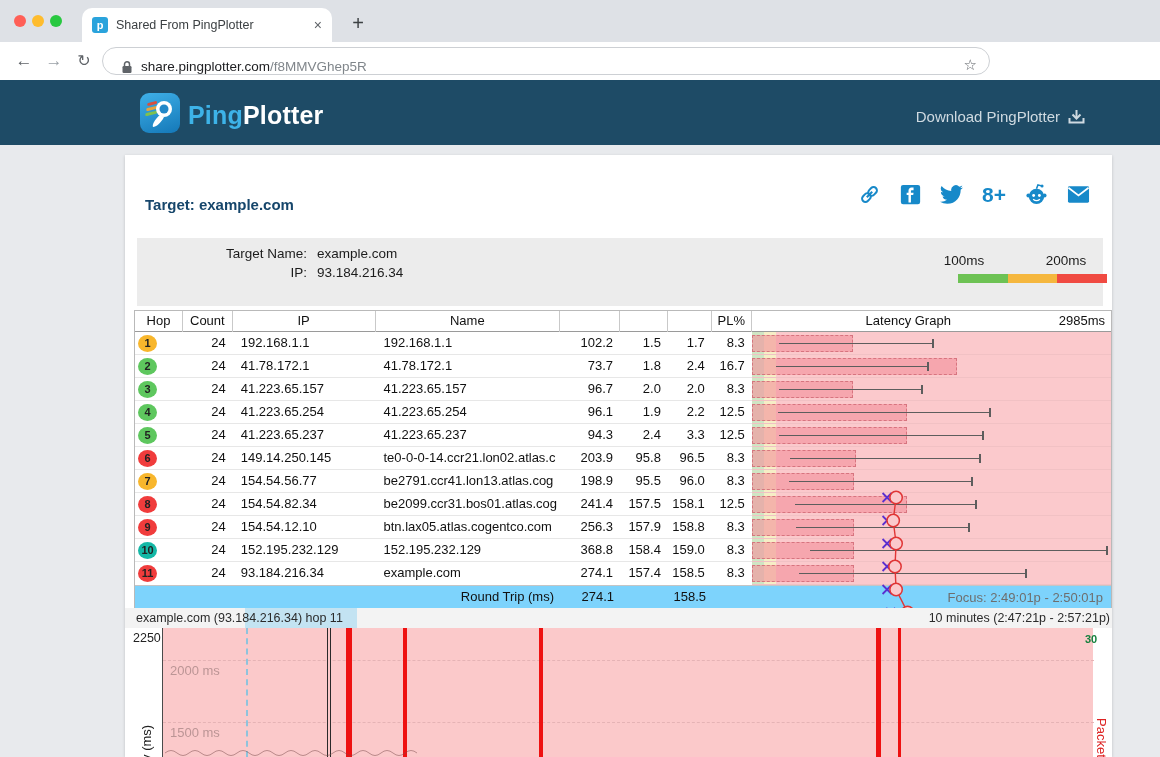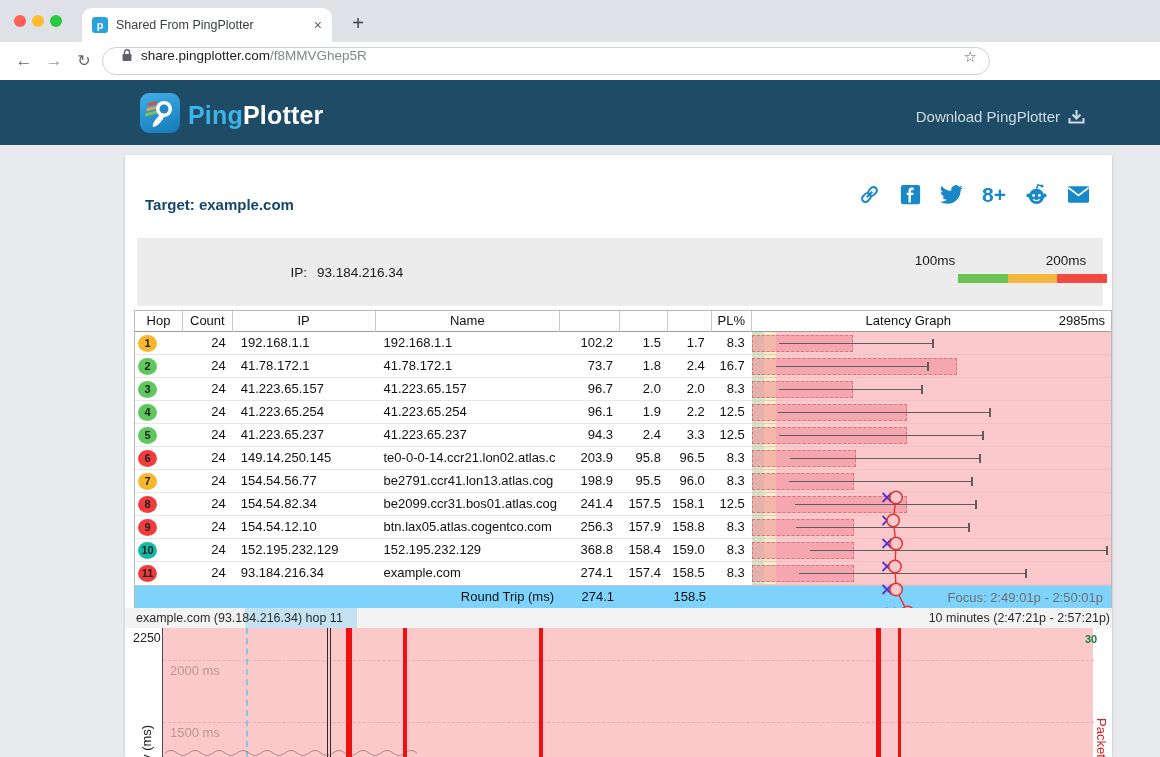--- a/index.html
+++ b/index.html
@@ -16,21 +16,21 @@
   .tab { position:absolute; left:82px; top:8px; width:250px; height:34px; background:#fff; border-radius:10px 10px 0 0; display:flex; align-items:center; padding:0 10px; }
   .favicon { width:16px; height:16px; border-radius:3px; background:#2aa3dc; color:#fff; font-size:11px; font-weight:bold; display:flex; align-items:center; justify-content:center; flex:0 0 16px; }
   .tab-title { font-size:12.5px; color:#3c4043; margin-left:8px; white-space:nowrap; overflow:hidden; flex:1; }
   .tab-close { font-size:14px; color:#5f6368; margin-left:8px; }
   .newtab { position:absolute; left:344px; top:9px; font-size:20px; color:#3c4043; width:28px; height:28px; text-align:center; line-height:28px; }
   .toolbar { position:absolute; left:0; top:42px; width:1160px; height:38px; background:#fff; }
   .navbtn { position:absolute; top:7px; font-size:17px; color:#5f6368; width:24px; height:24px; text-align:center; line-height:24px; }
   .nav-back { left:12px; }
   .nav-fwd { left:42px; color:#9aa0a6; }
   .nav-reload { left:72px; font-size:16px; }
-  .urlbar { position:absolute; left:102px; top:5px; width:888px; height:28px; border:1px solid #cdd0d4; border-radius:14px; background:#fff; display:flex; align-items:flex-start; padding:0 12px; }
+  .urlbar { position:absolute; left:102px; top:5px; width:888px; height:28px; border:1px solid #cdd0d4; border-radius:14px; background:#fff; display:flex; align-items:flex-end; padding:0 12px; }
   .lock-icon { margin:0 8px 0 6px; flex:0 0 auto; }
   .url-host { font-size:13.5px; color:#202124; }
   .url-path { font-size:13.5px; color:#80868b; }
   .star { margin-left:auto; font-size:15px; color:#5f6368; }
 
   
   .pp-header { position:absolute; left:0; top:80px; width:1160px; height:65px; background:#1e4b66; }
   .pp-logo { position:absolute; left:140px; top:93px; width:40px; height:40px; border-radius:9px; background:linear-gradient(160deg,#3fb0e8 0%,#1478b8 100%); }
   .brand { position:absolute; left:188px; top:101px; font-size:25px; font-weight:bold; letter-spacing:0.2px; }
   .brand .ping { color:#3db3e8; }
@@ -177,22 +177,23 @@
           <circle cx="15" cy="13" r="1.5" fill="#ffffff"></circle>
         <path d="M8.5 17c2 1.6 5 1.6 7 0" fill="none" stroke="#ffffff" stroke-width="1.4"></path>
       </svg>
       <svg width="23" height="19" viewBox="0 0 24 19">
         <rect x="1" y="1" width="22" height="17" rx="1.5" fill="#1789c9"></rect>
         <path d="M1.5 2.5L12 10.5L22.5 2.5" fill="none" stroke="#ffffff" stroke-width="1.8"></path>
       </svg>
     </div>
 
     <div class="summary">
+      <div class="sum-row" style="top:8px;"><span class="sum-label">Target Name:</span><span class="sum-value">example.com</span></div>
       <div class="sum-row" style="top:27px;"><span class="sum-label">IP:</span><span class="sum-value">93.184.216.34</span></div>
-      <div class="legend-label" style="left:768px;">100ms</div>
+      <div class="legend-label" style="left:797px;">100ms</div>
       <div class="legend-label" style="left:899px;">200ms</div>
       <div class="legend-bar" style="left:821px;" id="legend-bar">
           <div style="background: rgb(109, 194, 84);"></div>
           <div style="background: rgb(245, 183, 62);"></div>
           <div style="background: rgb(240, 74, 66);"></div>
         </div>
     </div>
 
     <div class="hoptable">
       <div class="thead">

